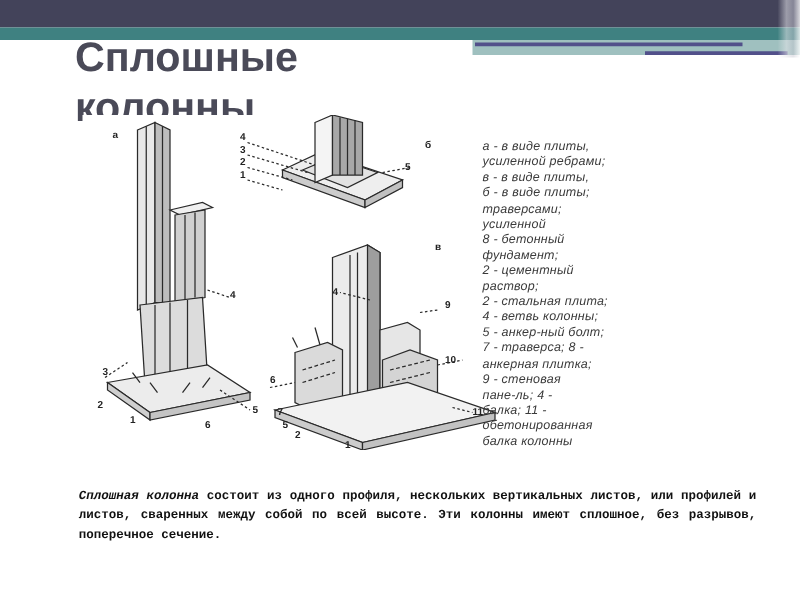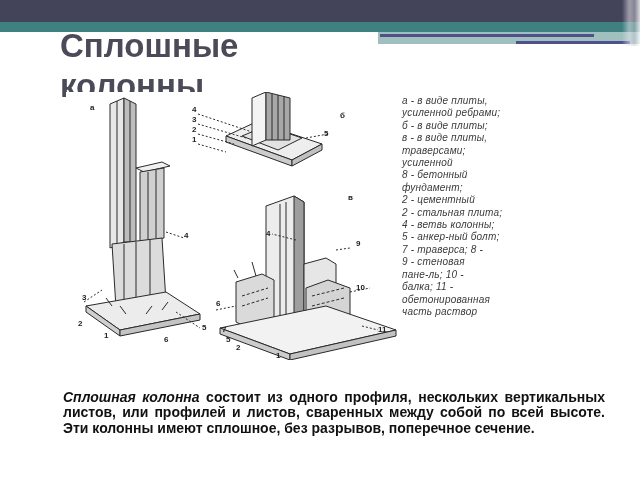--- a/index.html
+++ b/index.html
@@ -17,27 +17,27 @@
     .title {
       position: absolute; left: 60px; top: 26px; width: 320px;
       font-size: 33px; line-height: 40px; color: #4a4a58; font-weight: bold;
       white-space: pre-line;
     }
     .figure {
       position: absolute; left: 66px; top: 92px; width: 460px; height: 268px; background: #ffffff; overflow: hidden;
     }
     .figure svg { position: absolute; left: 0; top: 0; }
     .legend {
-      position: absolute; left: 386px; top: 95px; width: 140px;
-      font-size: 10px; line-height: 12.4px; font-style: italic; color: #3a3a3a; letter-spacing: 0.2px; margin-left: 16px;
+      position: absolute; left: 386px; top: 112px; width: 140px;
+      font-size: 10px; line-height: 12.4px; font-style: italic; color: #3a3a3a; letter-spacing: 0.2px;
     }
     .legend div { white-space: nowrap; }
     .body-text {
       position: absolute; left: 63px; top: 390px; width: 542px;
-      font-family: Liberation Sans, sans-serif; font-size: 14px; line-height: 15.4px; font-weight: bold;
+      font-family: Liberation Mono, monospace; font-size: 10px; line-height: 15.4px; font-weight: bold;
       color: #111; text-align: justify;
     }
     .body-text .em { font-style: italic; }
   </style>
 </head>
 <body>
 
 <div class="hdr-dark"></div>
 <div class="hdr-teal"></div>
 <div class="hdr-teal-ext"></div>
@@ -136,31 +136,33 @@
         <text x="160" y="250">5</text>
         <text x="170" y="258">2</text>
       <text x="210" y="266">1</text>
     </g>
   </svg>
 </div>
 
 <div class="legend">
   <div>а - в виде плиты,</div>
   <div>усиленной ребрами;</div>
+  <div>в - в виде плиты,</div>
   <div>б - в виде плиты;</div>
-  <div>в - в виде плиты,</div>
   <div>траверсами;</div>
   <div>усиленной</div>
   <div>8 - бетонный</div>
   <div>фундамент;</div>
   <div>2 - цементный</div>
+  <div>раствор;</div>
   <div>2 - стальная плита;</div>
   <div>4 - ветвь колонны;</div>
   <div>5 - анкер-ный болт;</div>
   <div>7 - траверса; 8 -</div>
+  <div>анкерная плитка;</div>
   <div>9 - стеновая</div>
-  <div>пане-ль; 10 -</div>
+  <div>пане-ль; 4 -</div>
   <div>балка; 11 -</div>
   <div>обетонированная</div>
-  <div>часть раствор</div>
+  <div>балка колонны</div>
 </div>
 
 <div class="body-text"><span class="em">Сплошная колонна</span><span> состоит из одного профиля, нескольких вертикальных листов, или профилей и листов, сваренных между собой по всей высоте. Эти колонны имеют сплошное, без разрывов, поперечное сечение.</span></div>
 
 </body></html>

